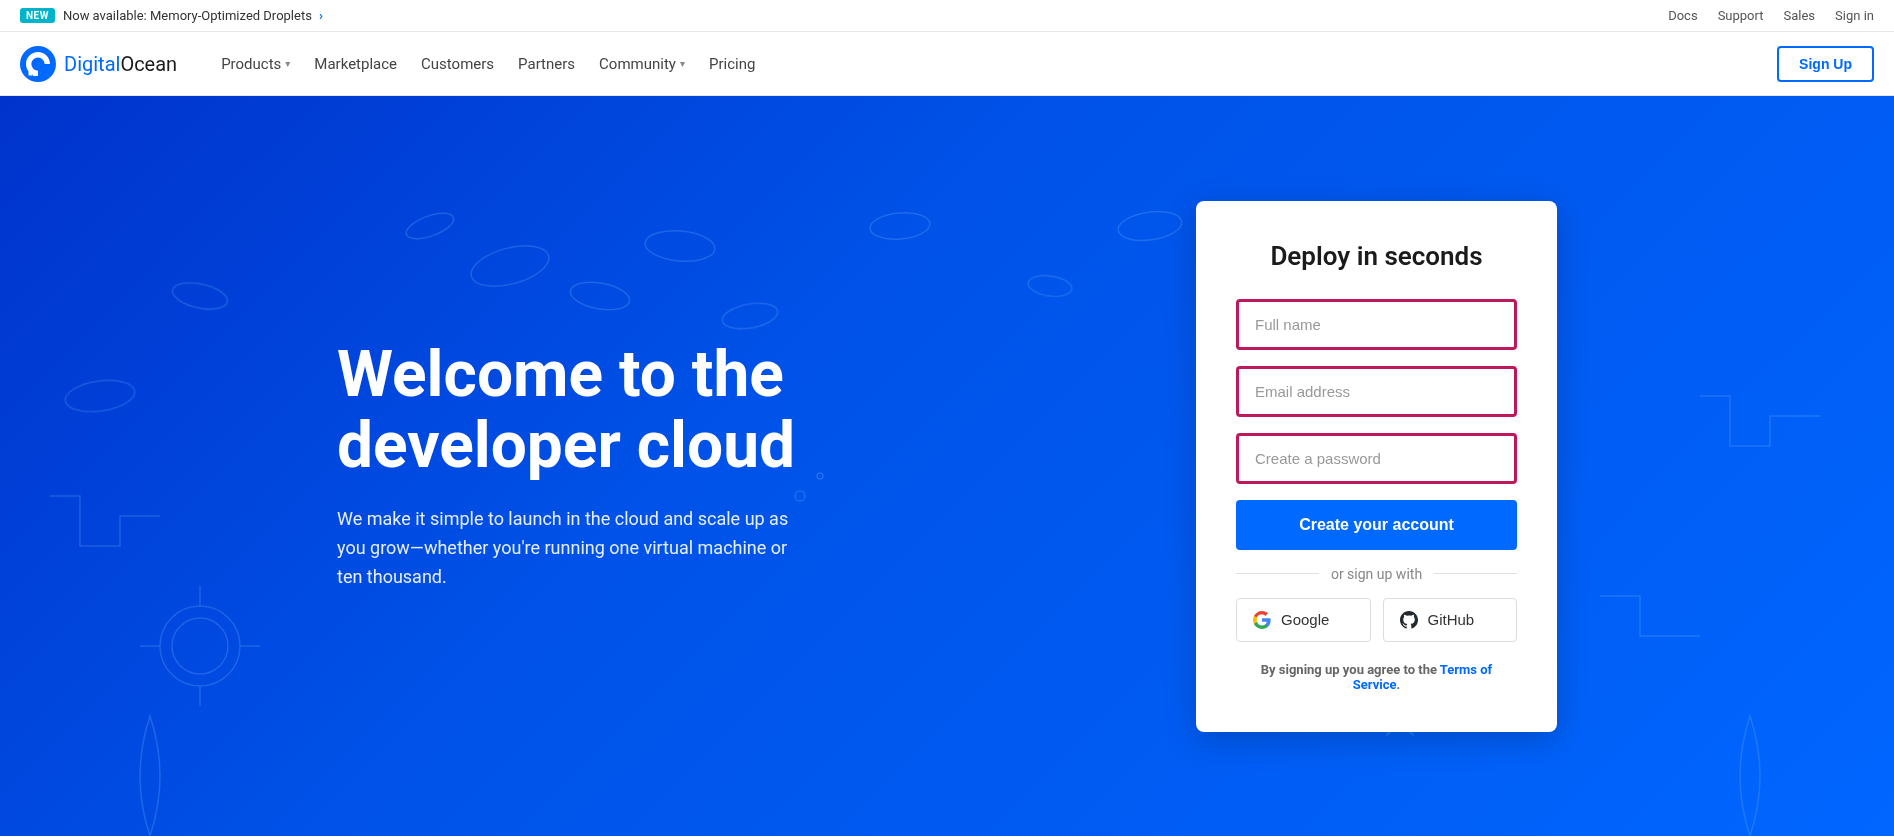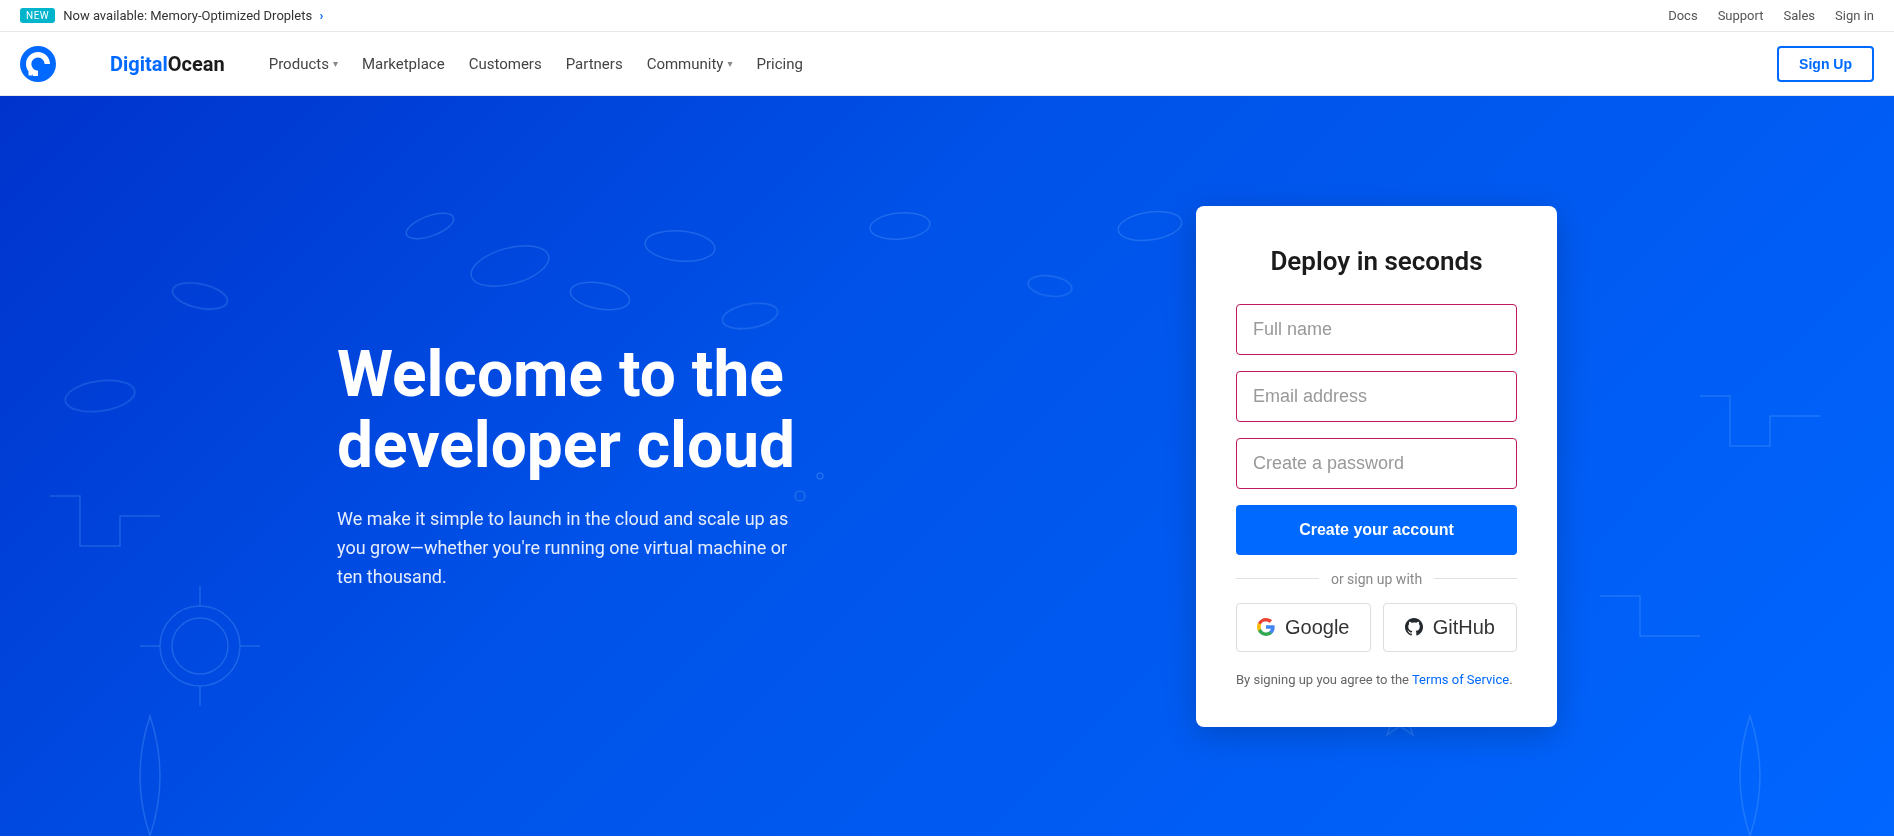--- a/index.html
+++ b/index.html
@@ -14,21 +14,21 @@
       display: flex;
       align-items: center;
       justify-content: space-between;
       font-size: 13px;
     }
     .announcement-left { display: flex; align-items: center; gap: 8px; }
     .new-badge {
       background: #00b4cc;
       color: white;
       font-size: 10px;
-      font-weight: 400;
+      font-weight: 700;
       padding: 2px 6px;
       border-radius: 3px;
       letter-spacing: 0.5px;
     }
     .announcement-text { color: #333; font-size: 13px; }
     .announcement-right { display: flex; align-items: center; gap: 20px; }
     .announcement-right a {
       color: #555;
       text-decoration: none;
       font-size: 13px;
@@ -45,21 +45,21 @@
       justify-content: space-between;
       position: relative;
       z-index: 10;
     }
     .nav-left { display: flex; align-items: center; gap: 32px; }
     .logo { display: flex; align-items: center; gap: 8px; text-decoration: none; }
     .logo-icon {
       width: 36px;
       height: 36px;
     }
-    .logo-text { font-size: 20px; font-weight: 700; color: #1b1b1b; margin-left: 46px; }
+    .logo-text { font-size: 20px; font-weight: 400; color: #1b1b1b; }
     .logo-text span { color: #0069ff; }
     .nav-links { display: flex; align-items: center; }
     .nav-link {
       color: #444;
       text-decoration: none;
       font-size: 15px;
       padding: 8px 12px;
       border-radius: 4px;
       display: flex;
       align-items: center;
@@ -139,23 +139,23 @@
       font-weight: 600;
       color: #1b1b1b;
       text-align: center;
       margin-bottom: 28px;
     }
 
     .form-group { margin-bottom: 16px; }
     .form-input {
       width: 100%;
       padding: 14px 16px;
-      border: 1px solid #be185d;
-      border-radius: 4px;
-      font-size: 18px;
+      border: 3px solid #be185d;
+      border-radius: 4px;
+      font-size: 15px;
       color: #333;
       outline: none;
     }
     .form-input::placeholder { color: #999; }
 
     .create-btn {
       width: 100%;
       background: #0069ff;
       color: white;
       border: none;
@@ -178,31 +178,32 @@
 
     .social-btns { display: flex; gap: 12px; margin-bottom: 20px; }
     .social-btn {
       flex: 1;
       border: 1px solid #ddd;
       background: white;
       padding: 12px 16px;
       border-radius: 4px;
       display: flex;
       align-items: center;
-      justify-content: center;
       gap: 10px;
-      font-size: 20px;
+      font-size: 15px;
       color: #333;
       cursor: pointer;
       font-weight: 500;
     }
 
     .terms-text {
+      text-align: center;
       font-size: 13px;
       color: #666;
+      font-weight: bold;
     }
     .terms-text a { color: #0069ff; text-decoration: none; }
 
     
     .google-g {
       width: 18px;
       height: 18px;
     }
 
     

